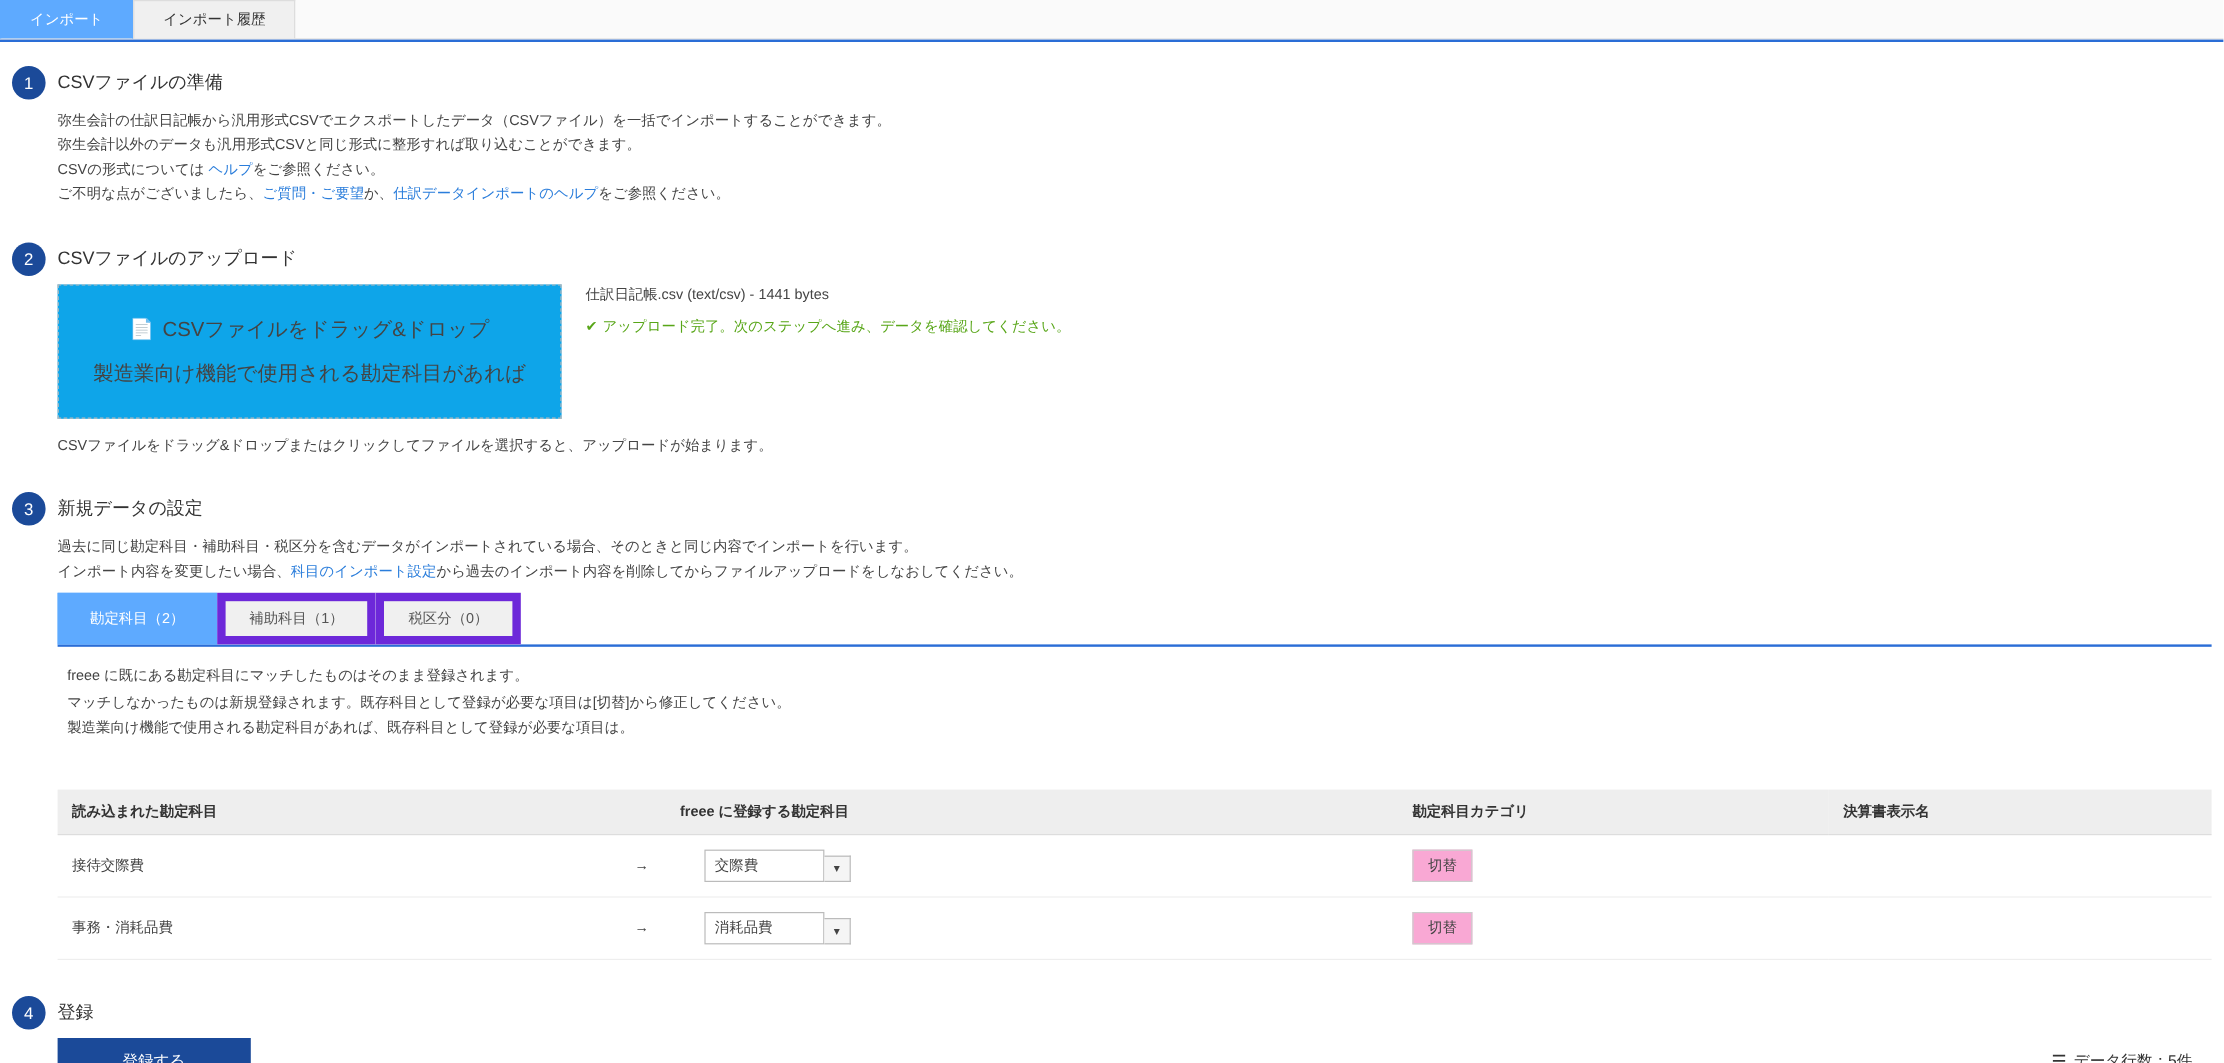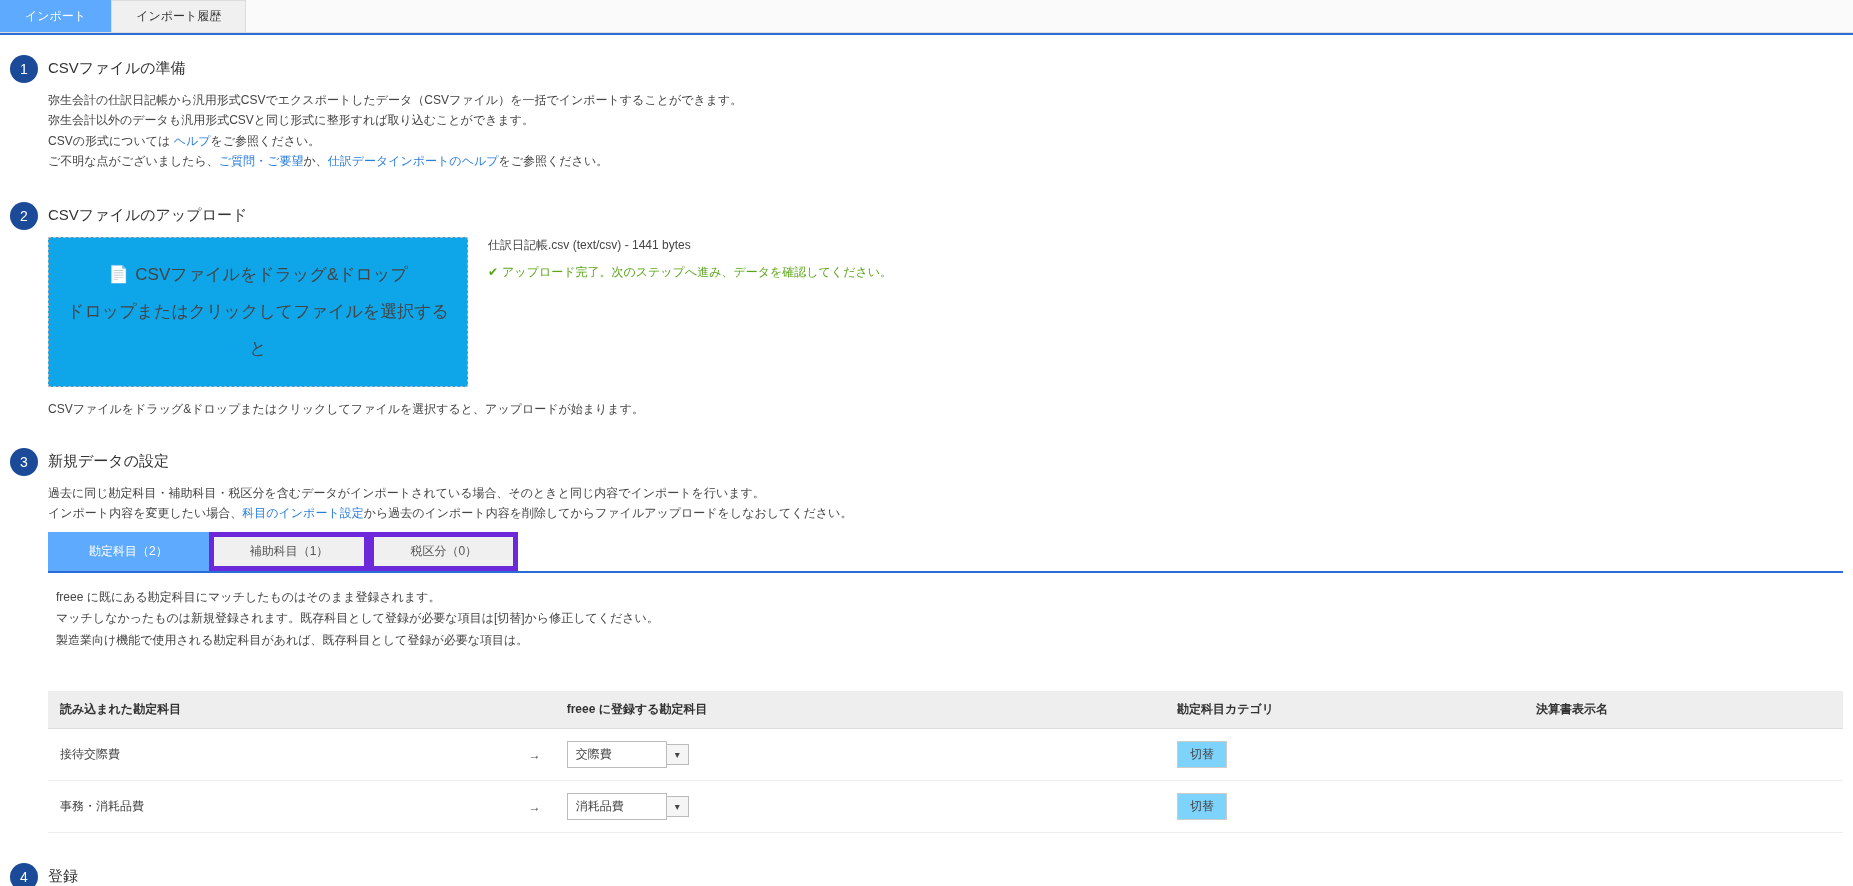--- a/index.html
+++ b/index.html
@@ -22,34 +22,34 @@
   
   .upload-row { display: flex; gap: 20px; align-items: flex-start; margin: 6px 0 14px 0; }
   .dropzone { width: 420px; border: 1px dashed #bbb; background: #0ea5e9; padding: 18px 10px; text-align: center; font-size: 17px; color: #444; line-height: 2.2; }
   .dropzone .file-icon { display: inline-block; margin-right: 6px; }
   .upload-info { font-size: 12px; color: #444; }
   .upload-success { color: #58a618; margin-top: 10px; }
   .upload-success .check { color: #58a618; margin-right: 4px; }
   .upload-note { font-size: 12px; color: #444; }
   
   .pill-tabs { display: flex; margin-top: 8px; }
-  .pill { padding: 6px 36px; font-size: 12px; background: #f0f0f0; color: #555; border: 5px solid #6d28d9; cursor: pointer; }
+  .pill { padding: 6px 20px; font-size: 12px; background: #f0f0f0; color: #555; border: 7px solid #6d28d9; cursor: pointer; }
   .pill.active { background: #5eaaff; color: #fff; border-color: #5eaaff; }
   .blue-line2 { height: 2px; background: #2a6dd6; margin-bottom: 14px; }
   
   .note-block { font-size: 12px; color: #444; line-height: 1.8; padding-left: 8px; margin-bottom: 40px; }
   
   table.mapping { width: 100%; border-collapse: collapse; font-size: 12px; }
   table.mapping th { text-align: left; background: #eee; padding: 10px 12px; font-weight: bold; color: #333; border-bottom: 1px solid #ddd; }
   table.mapping td { padding: 12px 12px; border-bottom: 1px solid #eee; color: #444; vertical-align: middle; }
   .arrow-cell { width: 40px; text-align: center; color: #666; }
-  .select-wrap { display: inline-flex; align-items: center; }
+  .select-wrap { display: inline-flex; align-items: flex-end; margin-left: 20px; }
   .select-box { border: 1px solid #bbb; padding: 4px 8px; background: #fff; font-size: 12px; min-width: 100px; display: inline-block; }
   .select-caret { border: 1px solid #bbb; border-left: none; padding: 4px 8px; background: #f5f5f5; font-size: 10px; display: inline-flex; align-items: center; }
-  .swap-btn { background: #7dd3fc; border: 1px solid #ccc; padding: 4px 12px; font-size: 12px; cursor: pointer; color: #444; }
+  .swap-btn { background: #f9a8d4; border: 1px solid #ccc; padding: 4px 12px; font-size: 12px; cursor: pointer; color: #444; }
   
   .register-row { display: flex; justify-content: space-between; align-items: center; margin: 6px 16px 14px 0; }
   .register-btn { background: #1b4a99; color: #fff; border: none; padding: 10px 54px; font-size: 13px; cursor: pointer; }
   .row-count { font-size: 13px; color: #333; display: flex; align-items: center; gap: 6px; }
   .list-icon { font-size: 14px; }
   
   .data-type { font-size: 12px; color: #444; margin-bottom: 10px; }
 </style>
 </head>
 <body>
@@ -79,21 +79,21 @@
     </div>
   </div>
 
   <div class="step">
     <div class="step-num">2</div>
     <div class="step-body">
       <div class="step-title">CSVファイルのアップロード</div>
       <div class="upload-row">
         <div class="dropzone">
           <div><span class="file-icon">📄</span><span>CSVファイルをドラッグ&amp;ドロップ</span></div>
-          <div>ドロップまたはクリックしてファイルを選択すると</div>
+          <div>製造業向け機能で使用される勘定科目があれば</div>
         </div>
         <div class="upload-info">
           <div>仕訳日記帳.csv (text/csv) - 1441 bytes</div>
           <div class="upload-success"><span class="check">✔</span><span>アップロード完了。次のステップへ進み、データを確認してください。</span></div>
         </div>
       </div>
       <div class="upload-note">CSVファイルをドラッグ&amp;ドロップまたはクリックしてファイルを選択すると、アップロードが始まります。</div>
     </div>
   </div>
 

